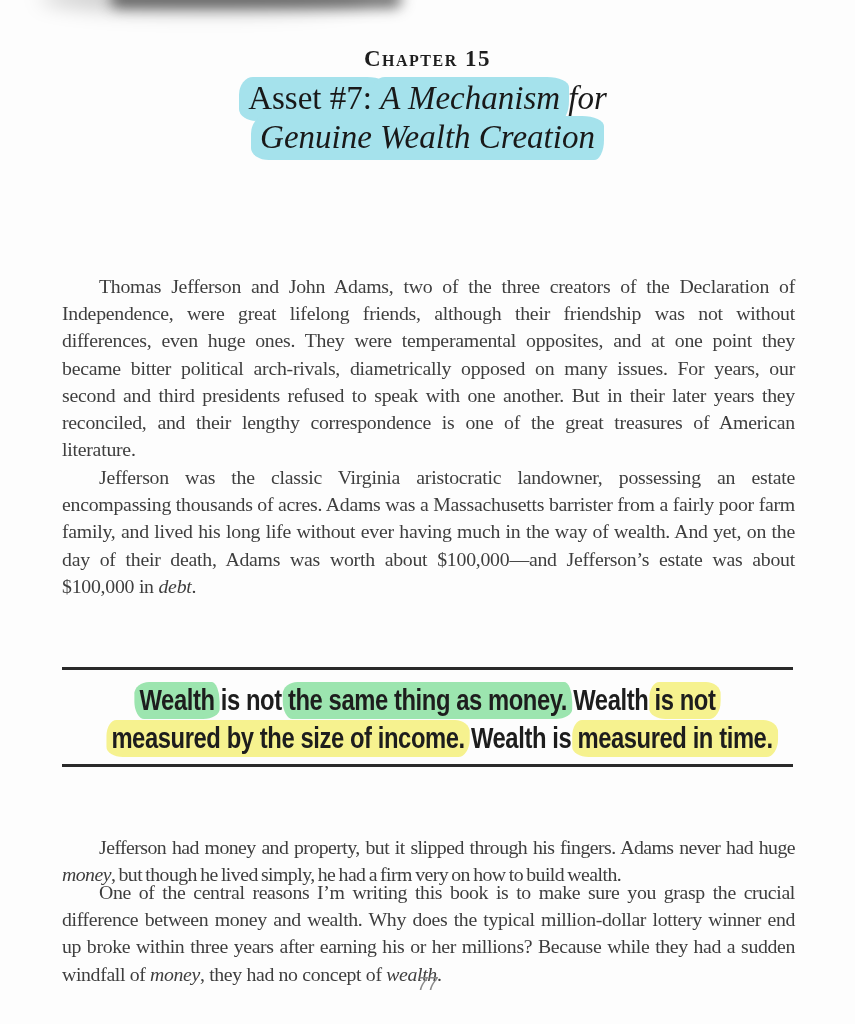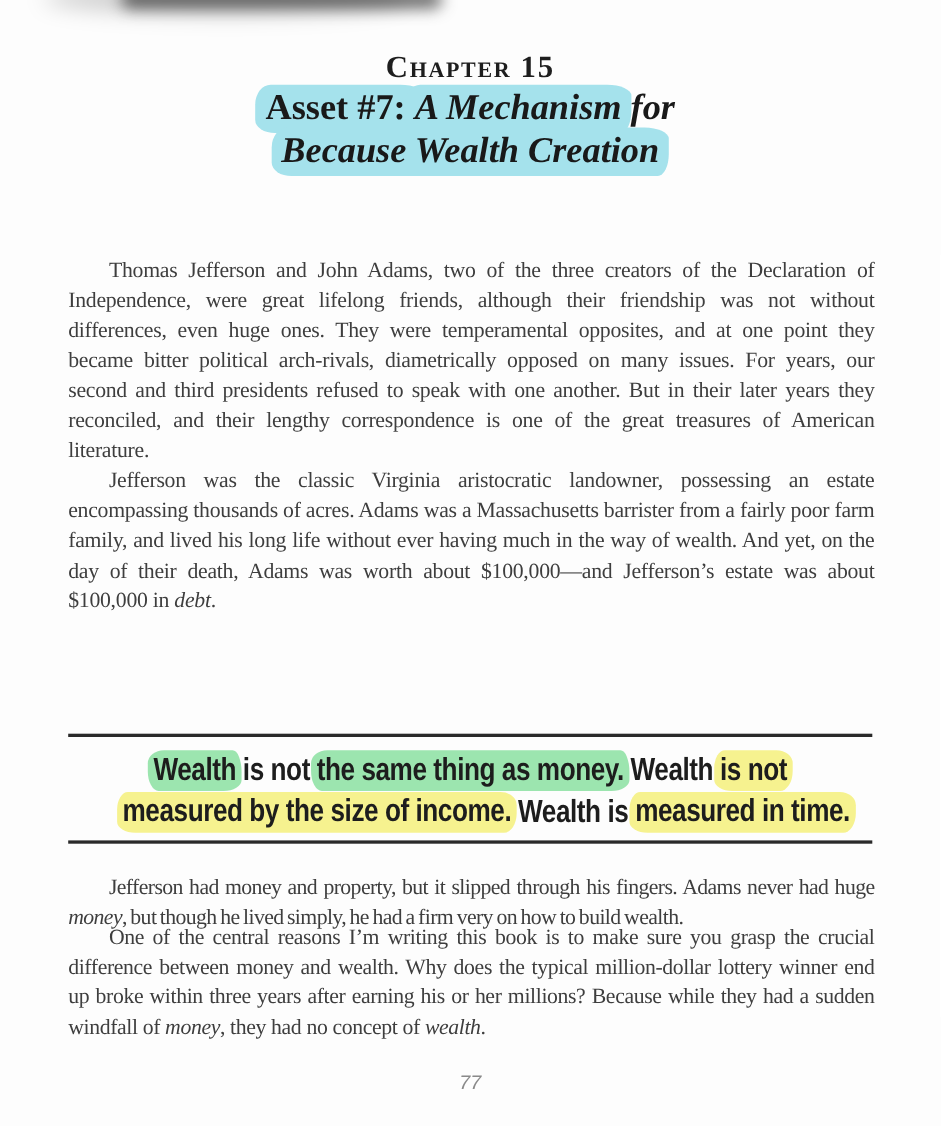--- a/index.html
+++ b/index.html
@@ -19,50 +19,51 @@
   .top-shadow-dark {
     position:absolute; top:-10px; left:110px; width:292px; height:18px;
     background:rgba(35,35,35,0.65); border-radius:12px; filter:blur(7px);
   }
 
   .chapter {
     position:absolute; top:46px; left:0; width:100%;
     text-align:center;
     font-variant:small-caps;
     font-weight:600;
-    font-size:28px;
+    font-size:23px;
     letter-spacing:1.5px;
     color:#1e1e1e;
   }
 
   .title {
     position:absolute; top:79px; left:0; width:100%; margin:0;
     text-align:center;
     font-size:33px; line-height:39px;
-    font-weight:700;
+    font-weight:400;
     color:#191919;
   }
   .it { font-style:italic; }
 
   
   .hl {
     box-decoration-break:clone; -webkit-box-decoration-break:clone;
     padding:0.10em 0.28em 0.16em;
     margin:-0.10em -0.28em -0.16em;
   }
   .hl-cyan   { background:var(--hl-cyan);   border-radius:14px 22px 10px 18px / 18px 10px 20px 12px; }
   .hl-green  { background:var(--hl-green);  border-radius:18px 10px 20px 12px / 12px 20px 10px 18px; }
   .hl-yellow { background:var(--hl-yellow); border-radius:12px 18px 14px 20px / 16px 12px 18px 10px; }
 
   .body {
     position:absolute; left:62px; width:733px;
     color:#3e3e3e;
     font-size:19.8px; line-height:27.2px;
     letter-spacing:-0.25px;
     text-align:justify;
+    margin-top:40px;
   }
   .body p {
     position:absolute; left:0; width:733px;
     margin:0; text-indent:37px;
   }
   .body-a { top:233px; height:434px; }
   .body-b { top:794px; height:170px; }
   .body-a p:nth-child(1) { top:0; }
   .body-a p:nth-child(2) { top:191px; }
   .body-a p:nth-child(3) { top:273px; letter-spacing:-0.6px;  word-spacing:-1.5px; }
@@ -104,21 +105,21 @@
 <body>
 
 <div class="page">
   <div class="top-shadow-wide"></div>
   <div class="top-shadow-dark"></div>
 
   <div class="chapter">Chapter 15</div>
 
   <h1 class="title" id="title">
       <div><span class="hl hl-cyan">Asset #7: </span><span class="it hl hl-cyan">A Mechanism</span><span class="it"> for</span></div>
-      <div><span class="it hl hl-cyan">Because Wealth Creation</span></div>
+      <div><span class="it hl hl-cyan">Genuine Wealth Creation</span></div>
     </h1>
 
   <div class="body body-a" id="body-before">
       <p><span>Thomas Jefferson and John Adams, two of the three creators of the Declaration of Independence, were great lifelong friends, although their friendship was not without differences, even huge ones. They were temperamental opposites, and at one point they became bitter political arch-rivals, diametrically opposed on many issues. For years, our second and third presidents refused to speak with one another. But in their later years they reconciled, and their lengthy correspondence is one of the great treasures of American literature.</span></p>
       <p><span>Jefferson was the classic Virginia aristocratic landowner, possessing an estate encompassing thousands of acres. Adams was a Massachusetts barrister from a fairly poor farm family, and lived his long life without ever having much in the way of wealth. And yet, on the day of their death, Adams was worth about $100,000—and Jefferson’s estate was about $100,000 in </span><span class="it">debt</span><span>.</span></p>
     </div>
 
   <div class="rule rule-top"></div>
   <div class="pullquote" id="pullquote">
       <div class="pq-line"><span class="hl hl-green">Wealth</span><span> is not </span><span class="hl hl-green">the same thing as money.</span><span> Wealth </span><span class="hl hl-yellow">is not</span></div>

